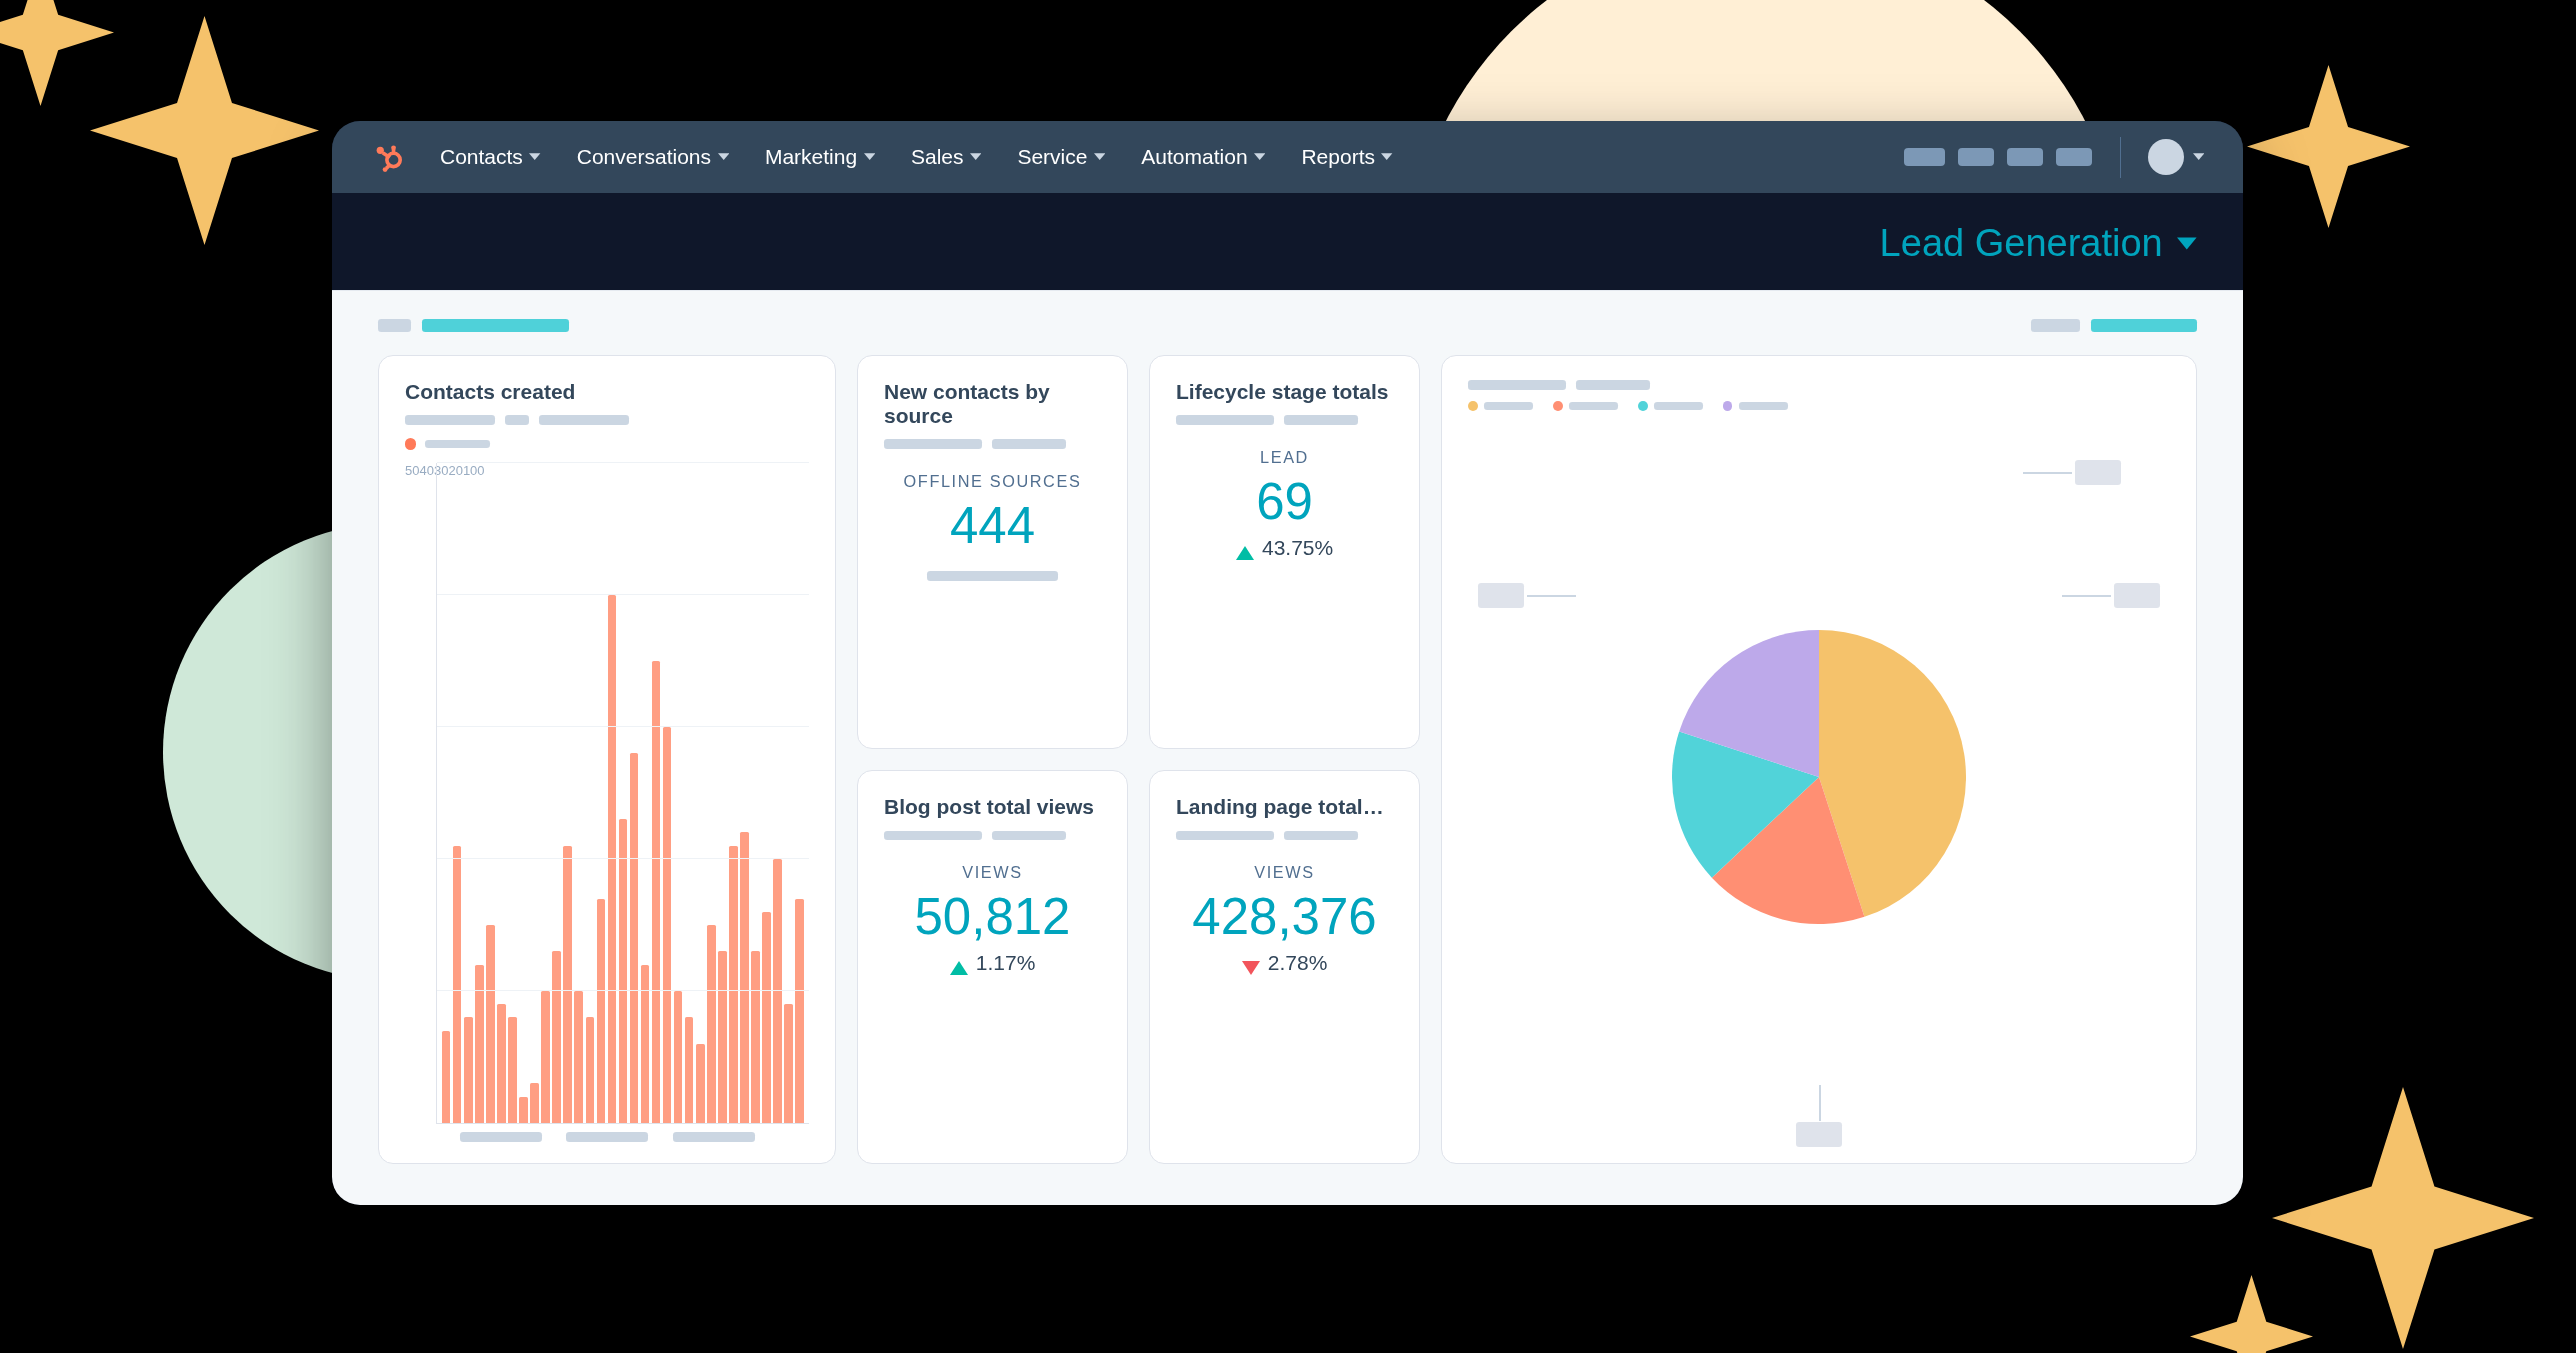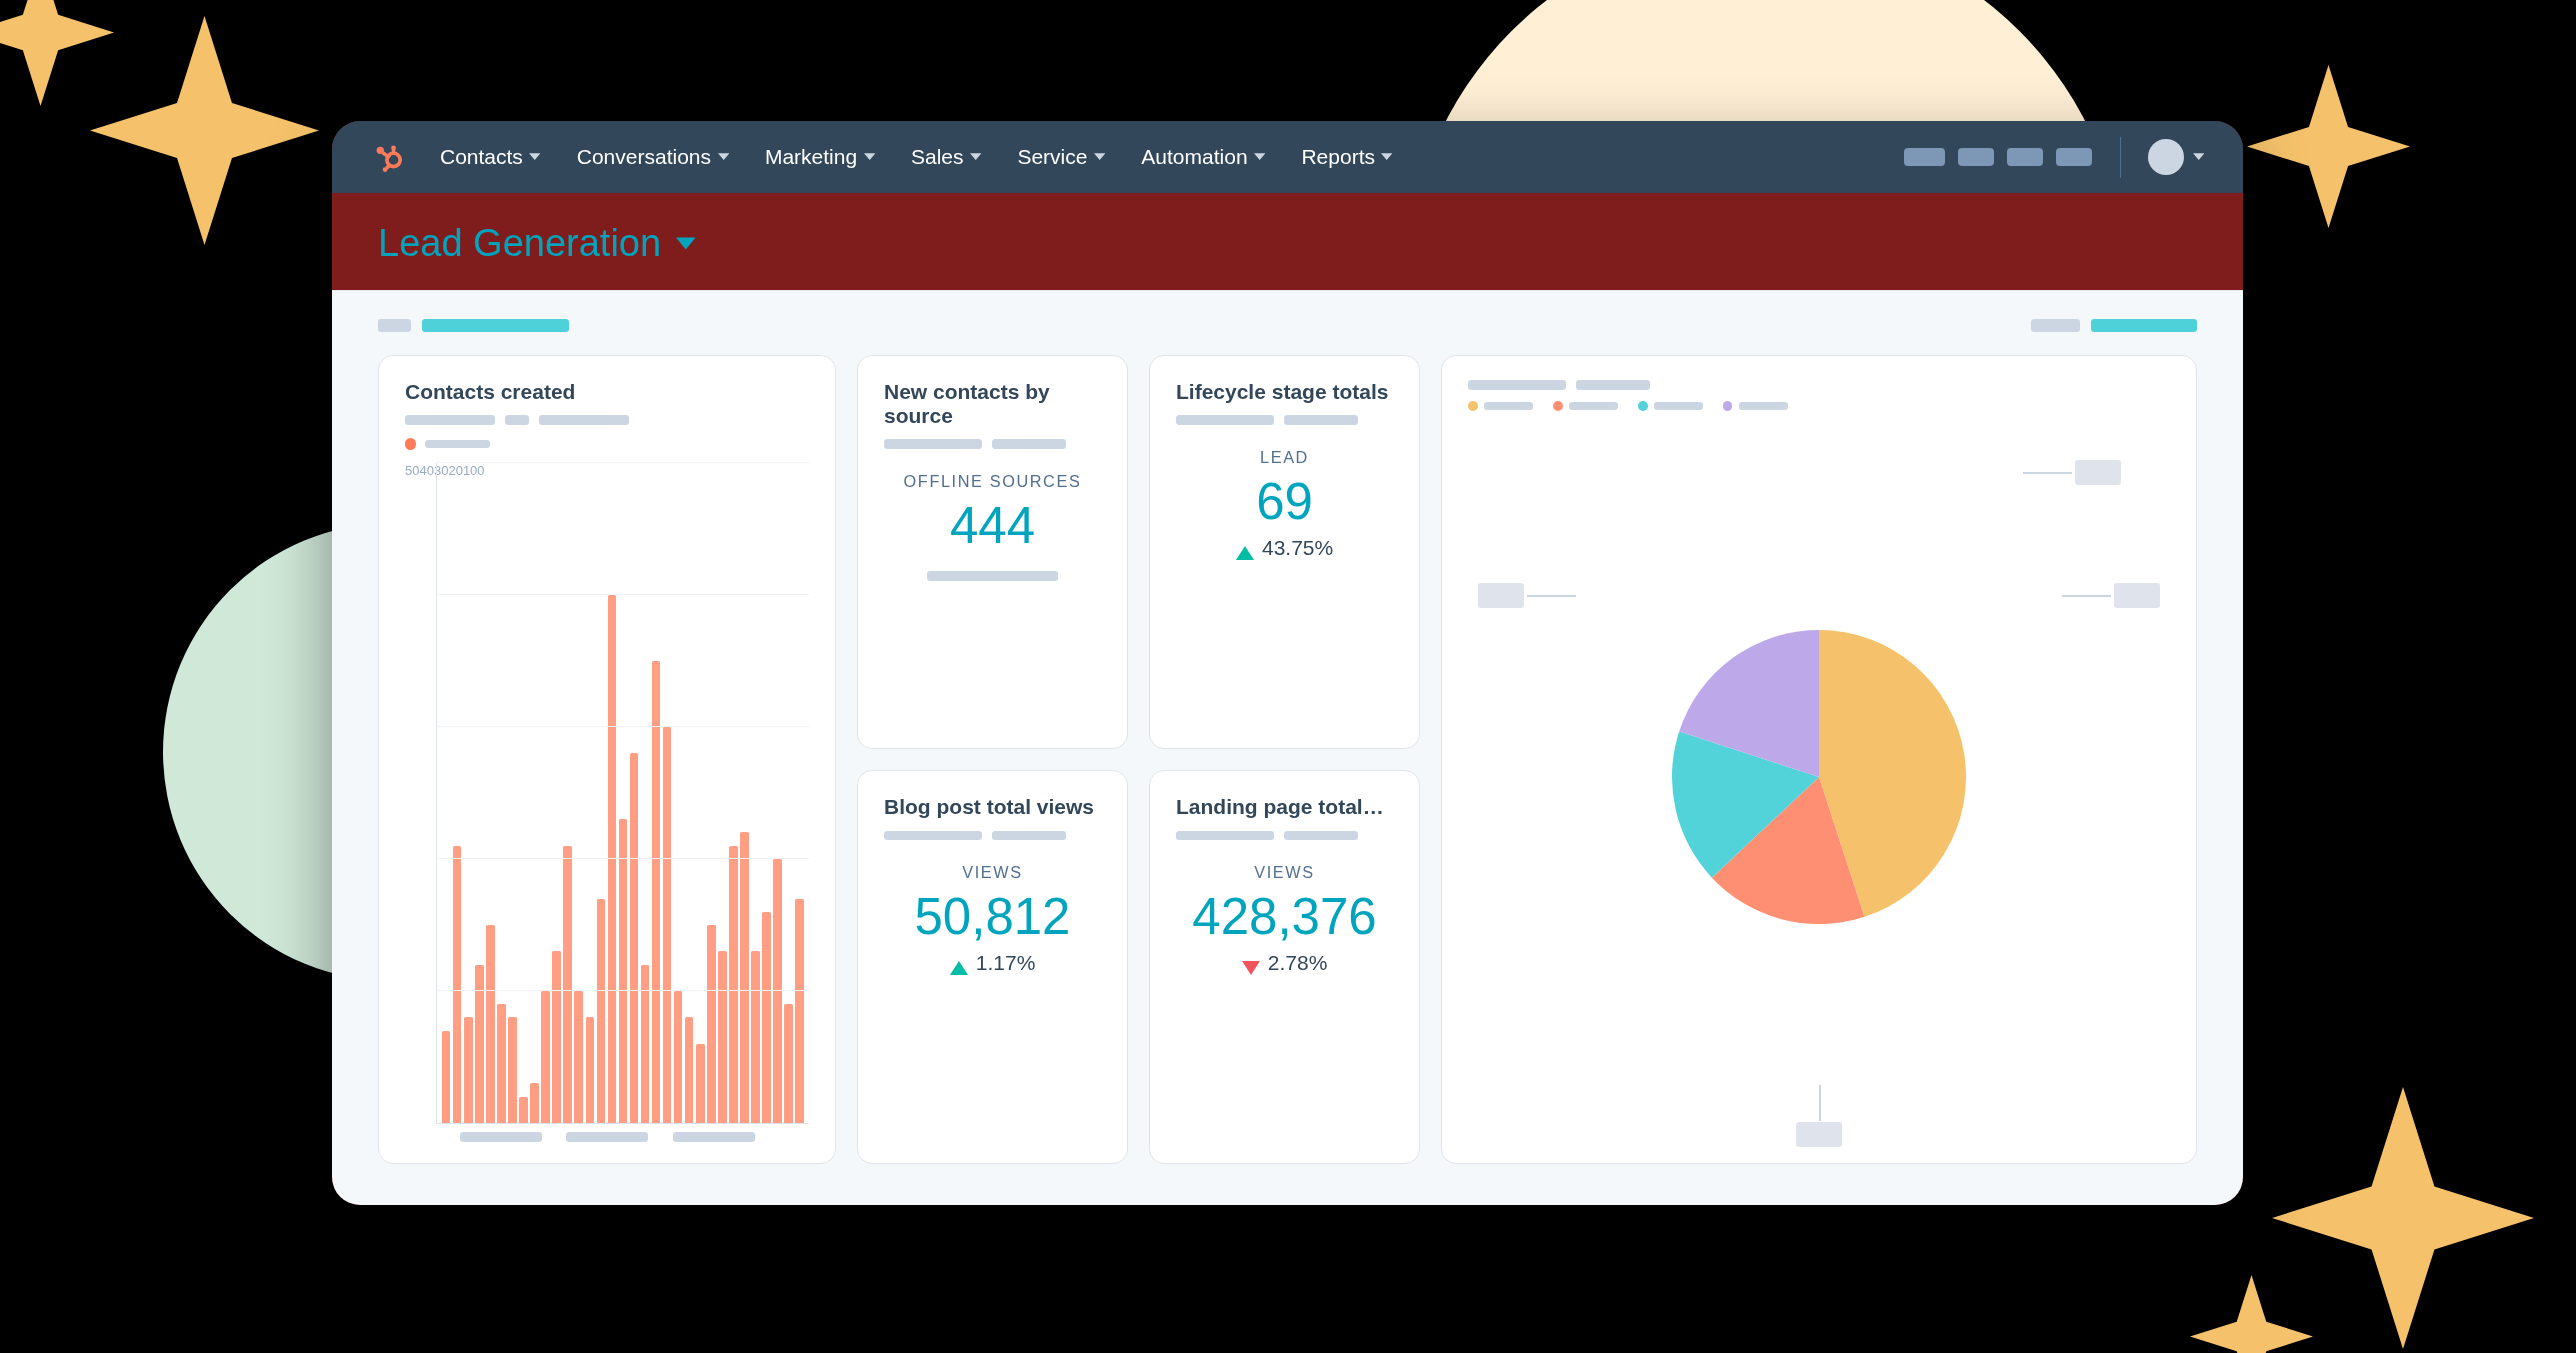--- a/index.html
+++ b/index.html
@@ -29,21 +29,21 @@
     top: 523px; left: 163px;
   }
   .sparkle { position: absolute; }
   .sparkle svg { display: block; }
 
   
   .window {
     position: absolute;
     left: 332px; top: 121px;
     width: 1911px; height: 1084px;
-    background: #7f1d1d;
+    background: #0f172a;
     border-radius: 28px;
     box-shadow: 0 24.5px 65px rgba(0,0,0,0.4);
     overflow: hidden;
     display: flex;
     flex-direction: column;
   }
 
   
   .topnav {
     background: #33475b;
@@ -63,21 +63,21 @@
   .nav-pill { width: 36px; height: 18px; background:#7c98b6; border-radius: 4.1px; }
   .nav-pill:first-child { width: 41px; }
   .nav-divider { width: 0.8px; height: 41px; background: #516f90; margin: 0 14.7px; }
   .avatar { width: 36px; height: 36px; background: #cbd6e2; border-radius: 50%; }
   .avatar-wrap { display:flex; align-items:center; gap:8.2px; cursor:pointer;}
 
   
   .header {
     display: flex;
     align-items: center;
-    justify-content: flex-start;
+    justify-content: flex-end;
     padding: 29px 46px 24.5px;
     border-bottom: 0.8px solid #e5eaf0;
     gap: 12px;
   }
   .page-title {
     color: #00a4bd;
     font-size: 38px;
     font-weight: 400;
     display: flex; align-items: center; gap: 14.7px;
     cursor: pointer;

